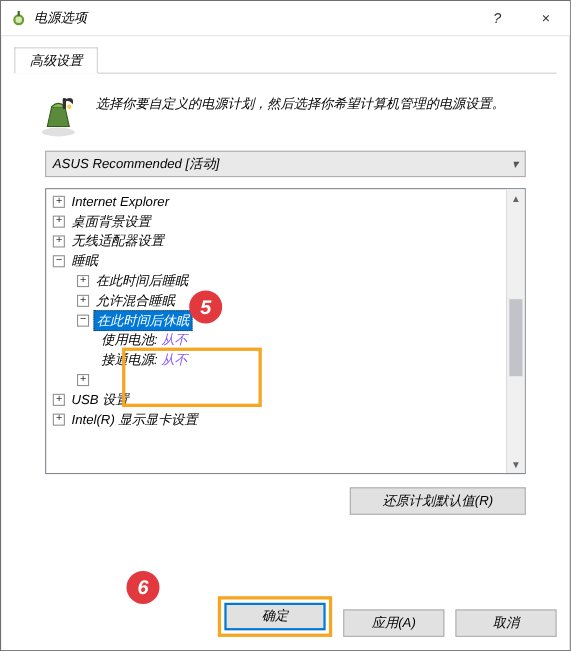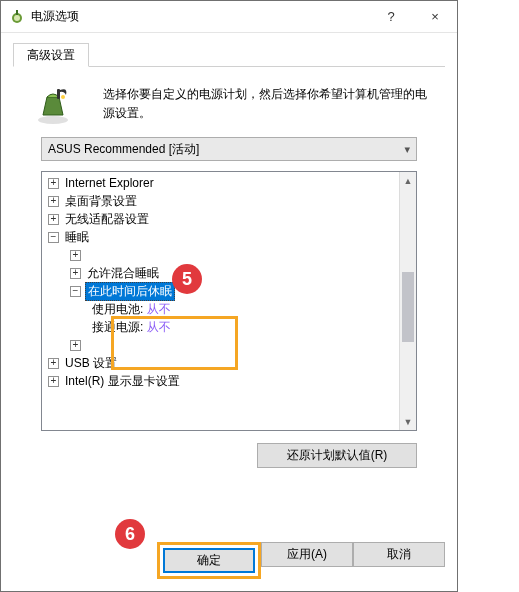--- a/index.html
+++ b/index.html
@@ -1,27 +1,27 @@
 <!DOCTYPE html>
 <html><head>
 <meta charset="utf-8">
 <style>
   * { box-sizing: border-box; font-family: "Microsoft YaHei", "Segoe UI", Arial, sans-serif; }
   body { margin: 0; padding: 0; background: #fff; }
-  .window { width: 458px; height: 592px; border: 1px solid #707070; background: #fff; display: flex; flex-direction: column; }
+  .window { width: 519px; height: 592px; border: 1px solid #707070; background: #fff; display: flex; flex-direction: column; font-style: italic; }
   .titlebar { height: 32px; display: flex; align-items: center; padding-left: 8px; background: #fff; border-bottom: 1px solid #e5e5e5; }
   .titlebar .title-icon { width: 16px; height: 16px; margin-right: 6px; }
   .titlebar .title-text { font-size: 12px; flex: 1; }
   .titlebar .tbtn { width: 44px; height: 32px; display: flex; align-items: center; justify-content: center; font-size: 13px; color: #333; }
 
   .client { flex: 1; padding: 10px 12px 12px 12px; display: flex; flex-direction: column; position: relative; }
   .tab { height: 24px; border: 1px solid #d0d0d0; border-bottom: 1px solid #fff; width: 76px; display: flex; align-items: center; justify-content: center; font-size: 12px; position: relative; z-index: 2; background: #fff; }
   .tabline { height: 1px; background: #d0d0d0; margin-top: -1px; position: relative; z-index: 1; }
 
-  .descrow { display: flex; padding: 18px 10px 12px 20px; gap: 30px; }
+  .descrow { display: flex; padding: 18px 10px 12px 20px; gap: 14px; }
   .descicon { width: 40px; height: 40px; flex-shrink: 0; }
   .desctext { font-size: 12px; line-height: 1.6; }
 
   .plan-select { margin: 0 28px 10px 28px; height: 24px; border: 1px solid #adadad; background: #e9e9e9; display: flex; align-items: center; justify-content: space-between; padding: 0 6px; font-size: 12px; }
   .plan-select .chev { font-size: 11px; color: #555; }
 
   .treebox { margin: 0 28px; border: 1px solid #828790; height: 260px; background: #fff; position: relative; overflow: hidden; }
   .tree-scroll { position: absolute; top: 0; left: 0; right: 17px; bottom: 0; overflow: hidden; padding: 2px 0; }
   .scrollbar { position: absolute; top: 0; right: 0; bottom: 0; width: 17px; background: #f0f0f0; border-left: 1px solid #dcdcdc; }
   .scrollbar .thumb { position: absolute; left: 2px; right: 2px; top: 100px; height: 70px; background: #c2c3c9; }
@@ -41,21 +41,21 @@
 
   .highlight-box { position: absolute; border: 3px solid #f5a623; pointer-events: none; }
   .hlA { left: 69px; top: 144px; width: 127px; height: 54px; }
 
   .marker { width: 30px; height: 30px; border-radius: 50%; background: #e1393d; color: #fff; font-size: 18px; font-weight: bold; display: flex; align-items: center; justify-content: center; position: absolute; }
   .m5 { top: -18px; left: 130px; }
 
   .restore-row { margin: 12px 28px 0 28px; display: flex; justify-content: flex-end; }
   .btn { height: 25px; min-width: 120px; border: 1px solid #adadad; background: #e1e1e1; font-size: 12px; display: flex; align-items: center; justify-content: center; padding: 0 10px; }
   .btn.primary { border: 2px solid #0078d7; }
-  .button-row { position: absolute; right: 12px; bottom: 12px; display: flex; align-items: flex-start; }
+  .button-row { position: absolute; right: 12px; bottom: 12px; display: flex; gap: 10px; align-items: flex-end; }
   .button-row .btn { min-width: 92px; }
   .button-wrap-ok { position: relative; padding: 3px; border: 3px solid #f5a623; }
   .m6 { left: 114px; bottom: 42px; }
 </style>
 </head>
 <body>
 
 <div class="window">
   <div class="titlebar">
     <span class="title-icon">
@@ -112,20 +112,21 @@
         <div class="node ind1">
             <span class="expander">+</span>
             <span class="label">无线适配器设置</span>
           </div>
         <div class="node ind1">
             <span class="expander">−</span>
             <span class="label">睡眠</span>
           </div>
         <div class="node ind2">
             <span class="expander">+</span>
+            <span class="label">在此时间后睡眠</span>
           </div>
         <div class="node ind2">
             <span class="expander">+</span>
             <span class="label">允许混合睡眠</span>
           </div>
         <div style="position:relative;">
           <div class="node ind2 sel">
               <span class="expander">−</span>
               <span class="label">在此时间后休眠</span>
             </div>

